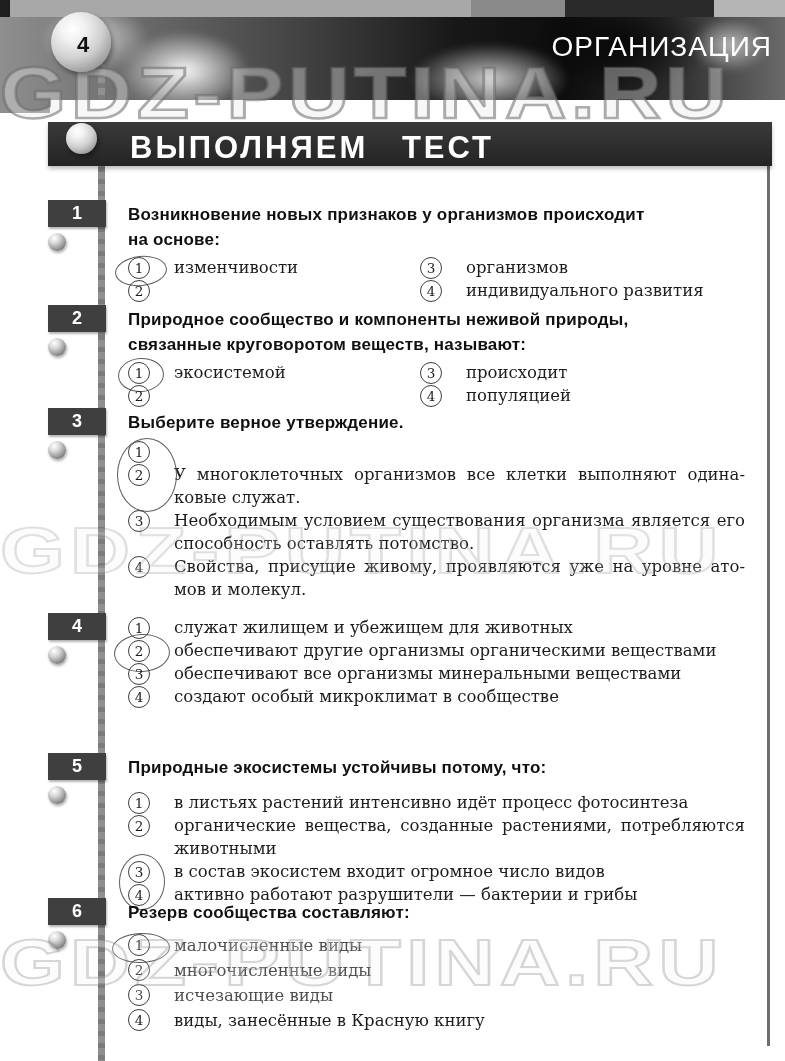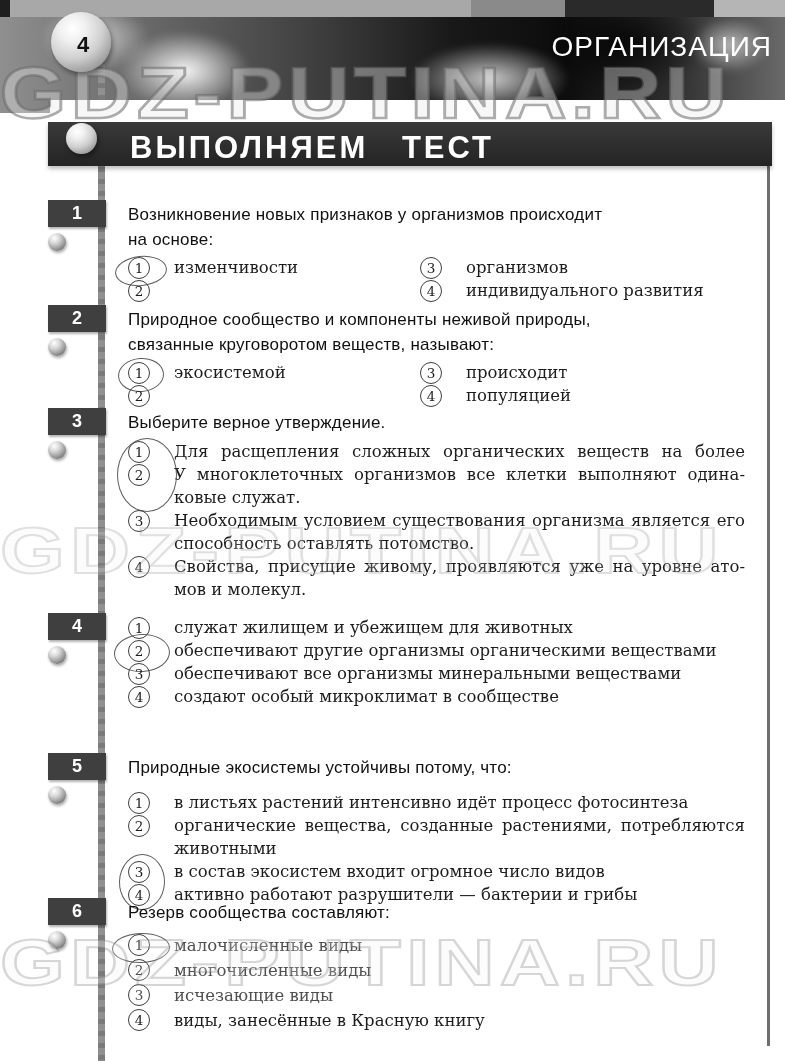--- a/index.html
+++ b/index.html
@@ -59,21 +59,21 @@
 
   
   .q{position:absolute;left:0;width:785px;z-index:2;}
   .badge{position:absolute;left:48px;top:0;width:58px;height:27px;background:#3f3f3f;
     color:#fff;font-weight:bold;font-size:18px;display:flex;align-items:center;justify-content:center;
     box-shadow:1px 2px 2px rgba(0,0,0,.3);}
   .bullet{position:absolute;left:48px;top:33px;width:18px;height:18px;border-radius:50%;
     background:radial-gradient(circle at 35% 28%,#ffffff,#d8d8d8 30%,#9b9b9b 62%,#5c5c5c 88%);
     box-shadow:1px 2px 3px rgba(0,0,0,.35);}
   .content{margin:0 40px 0 128px;}
-  .qtitle{padding-top:2px;font-weight:normal;font-size:17px;line-height:25px;color:#101010;
+  .qtitle{padding-top:2px;font-weight:bold;font-size:17px;line-height:25px;color:#101010;
     letter-spacing:.2px;}
   .opts{margin-top:4px;}
   .opt{display:flex;align-items:flex-start;
     font-family:"DejaVu Serif","Liberation Serif",serif;
     font-size:16.5px;line-height:23px;color:#1c1c1c;}
   .opts.loose .opt{line-height:25px;}
   .opt.faded{color:#4f4f4f;}
   .cnum{position:relative;flex:0 0 auto;width:22px;height:22px;margin:1px 24px 0 0;
     border:1.4px solid #3e3e3e;border-radius:50%;box-sizing:border-box;
     display:flex;align-items:center;justify-content:center;font-size:13.5px;}
@@ -209,21 +209,20 @@
           <div class="qtitle">
             <div>Выберите верное утверждение.</div>
           </div>
           <div class="opts" style="margin-top: 5px;">
             <div class="opt">
               <span class="cnum">
                 <span>1</span>
                 <span class="mark" style="width: 58px; height: 72px; left: -12px; top: -4px; transform: rotate(0deg);"></span>
               </span>
               <div class="lbl">
-                <div class="jl">Для расщепления сложных органических веществ на более</div>
               </div>
             </div>
             <div class="opt">
               <span class="cnum">
                 <span>2</span>
               </span>
               <div class="lbl">
                 <div class="jl">У многоклеточных организмов все клетки выполняют одина-</div>
                 <div>ковые служат.</div>
               </div>

